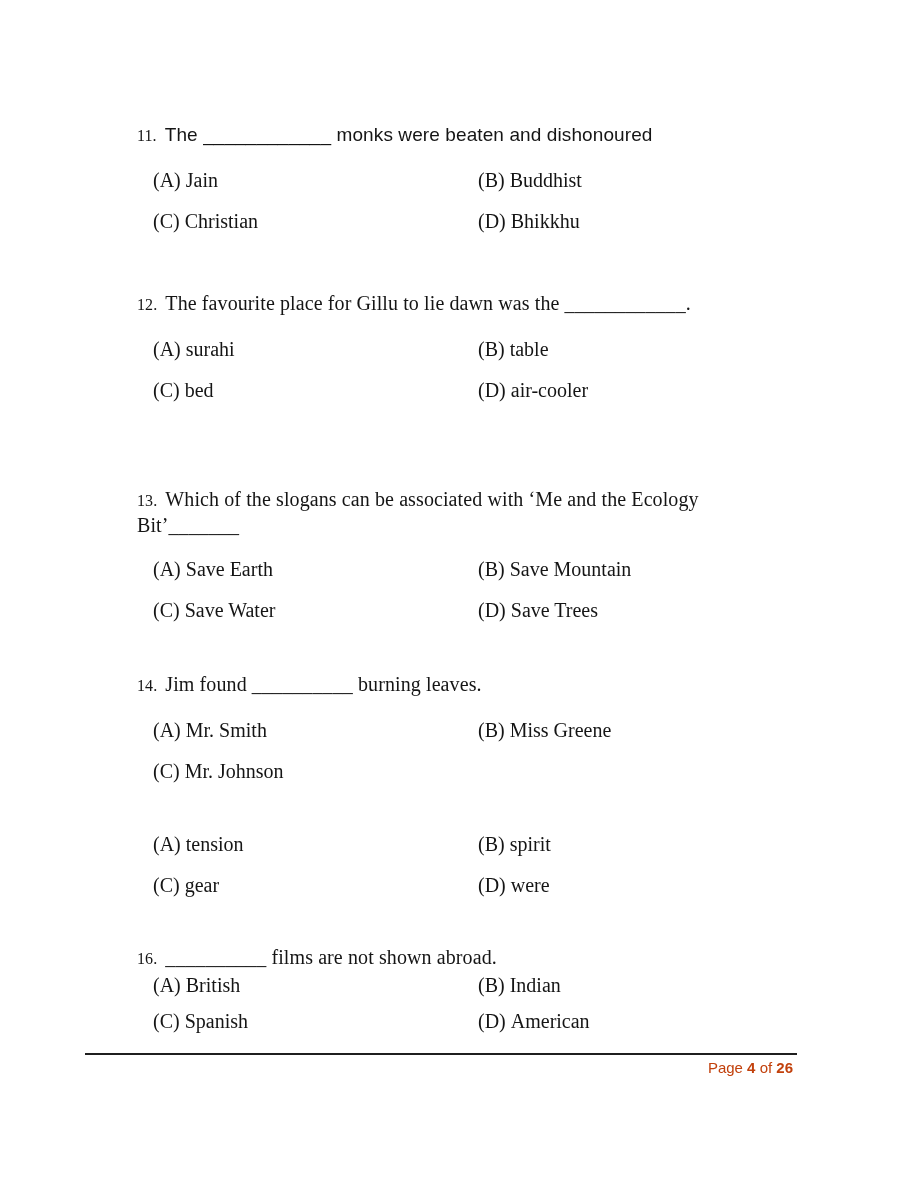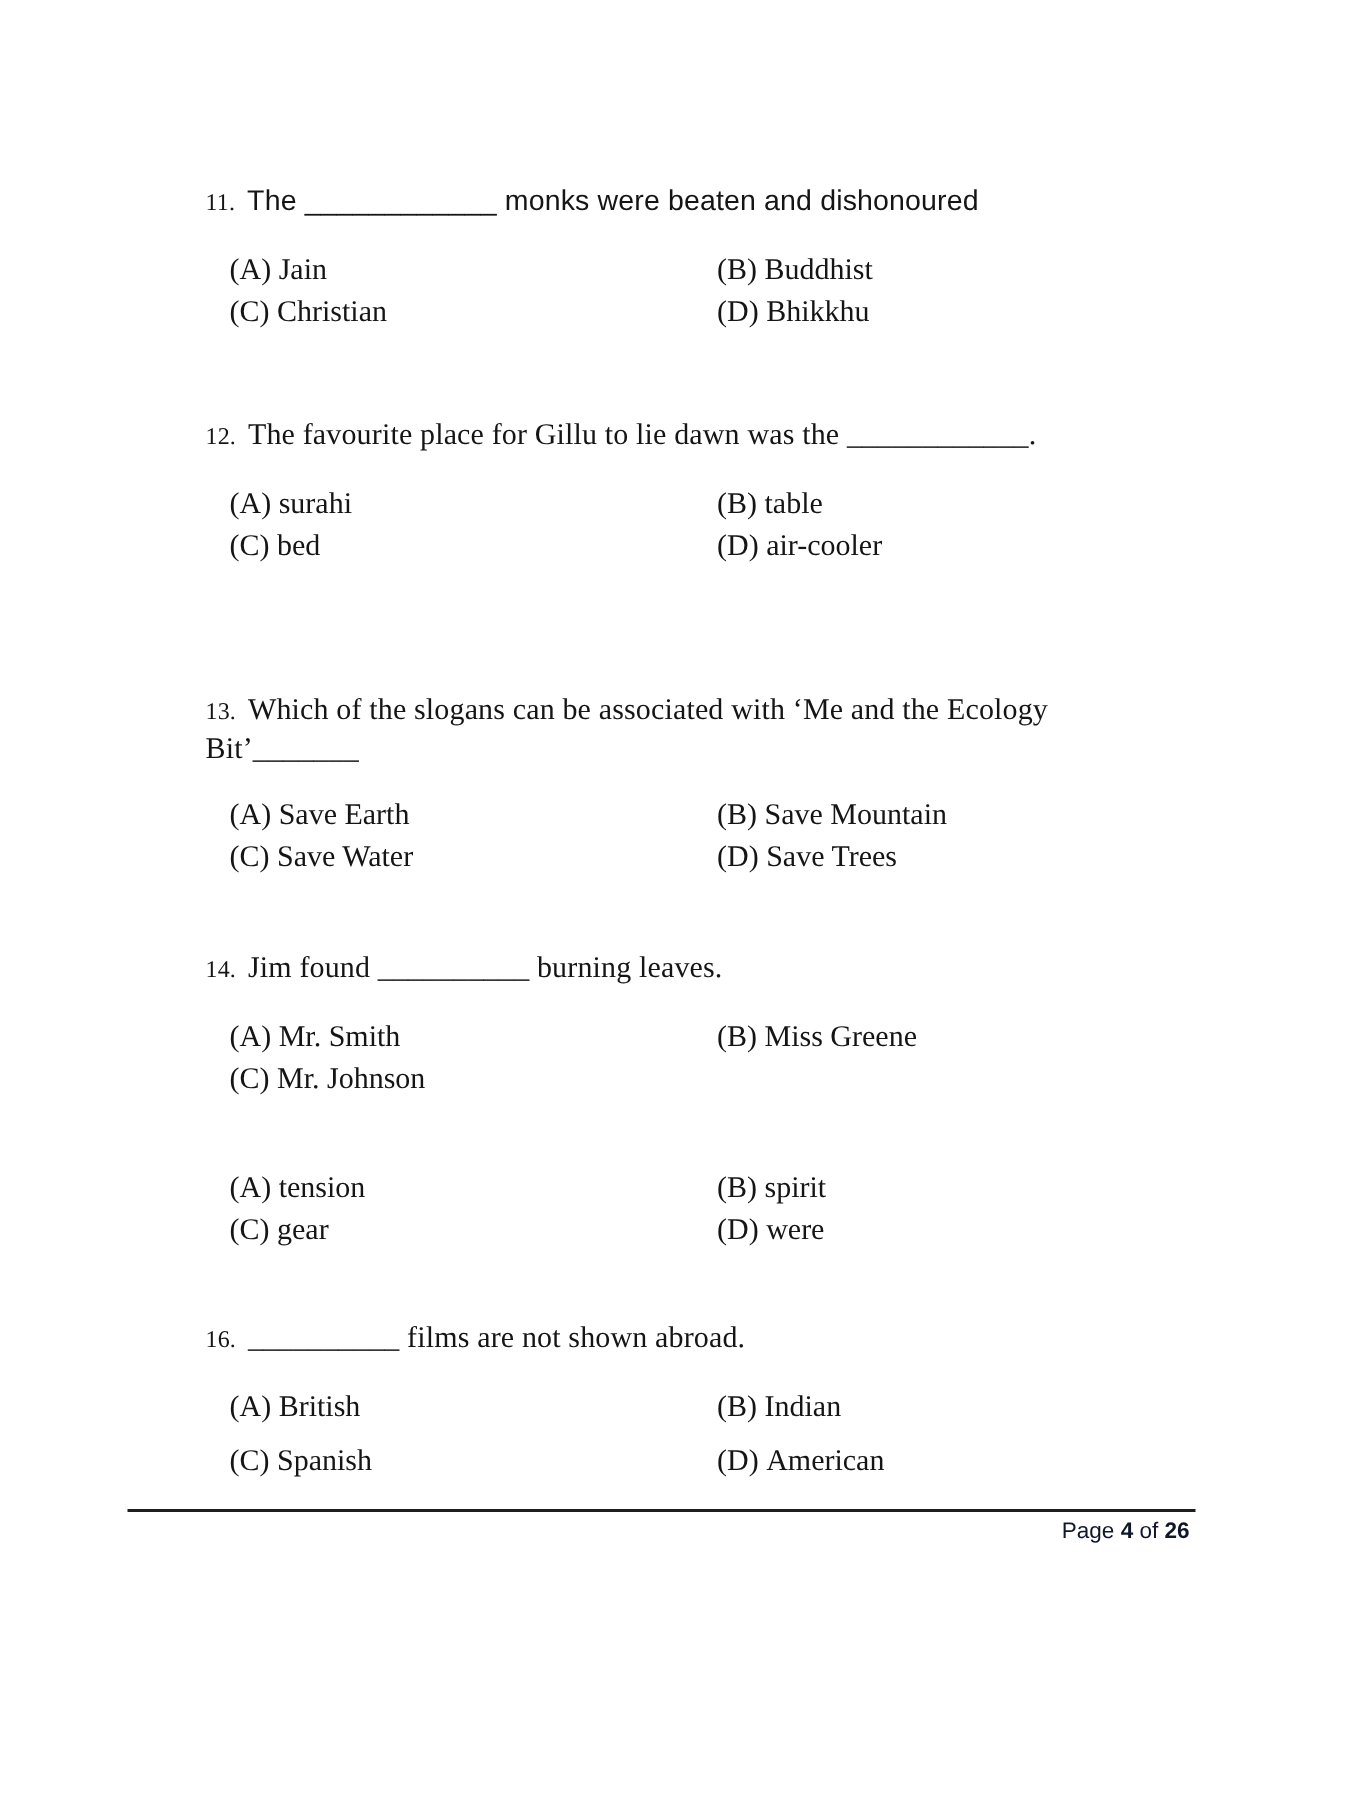--- a/index.html
+++ b/index.html
@@ -32,21 +32,21 @@
   .question:nth-child(2) { margin-bottom: 85px; }
   .question:nth-child(3) { }
   .question:nth-child(4) { margin-bottom: 49px; }
   .question:nth-child(5) { margin-bottom: 48px; }
   .question:nth-child(6) { margin-bottom: 0; }
 
   .stem-wrap {
     margin-bottom: 20px;
     padding-left: 37px;
   }
-  .question.compact .stem-wrap { margin-bottom: 20px; }
+  .question.compact .stem-wrap { margin-bottom: 2px; }
   .question.has-line2 .stem-wrap { margin-bottom: 14px; }
 
   .stem-line1 {
     font-size: 20px;
     line-height: 24px;
     letter-spacing: 0.1px;
   }
   .question.sans-stem .stem-text {
     font-family: "Liberation Sans", "DejaVu Sans", sans-serif;
     font-size: 19px;
@@ -60,41 +60,41 @@
   }
   .stem-line2 {
     font-size: 20px;
     line-height: 24px;
     margin-top: 13px;
   }
 
   .options {
     display: grid;
     grid-template-columns: 325px 1fr;
-    row-gap: 4px;
+    row-gap: 17px;
     padding-left: 53px;
     font-size: 20px;
     line-height: 24px;
   }
   .question.compact .options { row-gap: 12px; }
   .opt-label { margin-right: 5px; }
 
   .footer-rule {
     height: 2px;
     background: #1f1f1f;
     width: 712px;
     margin: 20px 0 0 85px;
   }
   .footer-text {
     margin-top: 4px;
     padding-right: 107px;
     text-align: right;
     font-family: "Liberation Sans", "DejaVu Sans", sans-serif;
     font-size: 15px;
-    color: #0f172a;
+    color: #c2410c;
   }
   .footer-text b { font-weight: 700; }
 </style>
 </head>
 <body>
 
 <div class="page">
 
   <main class="content">
   <section class="question sans-stem">

